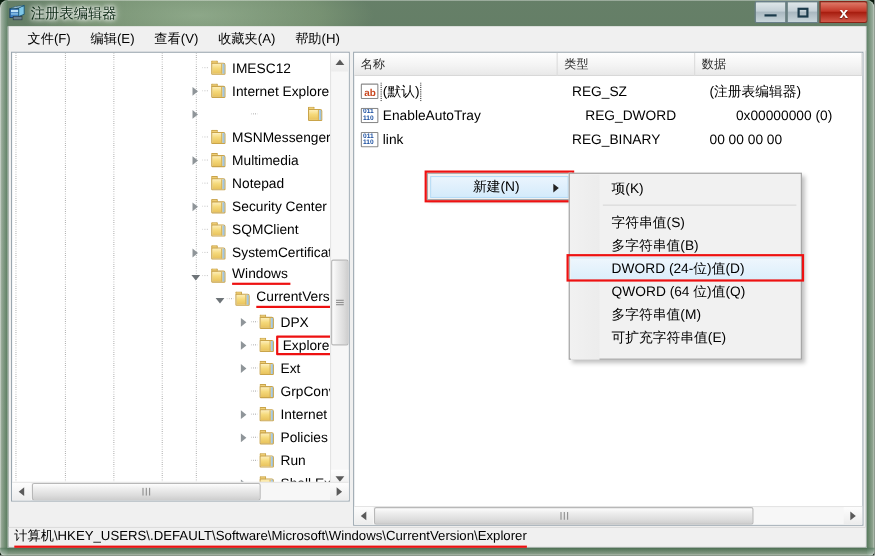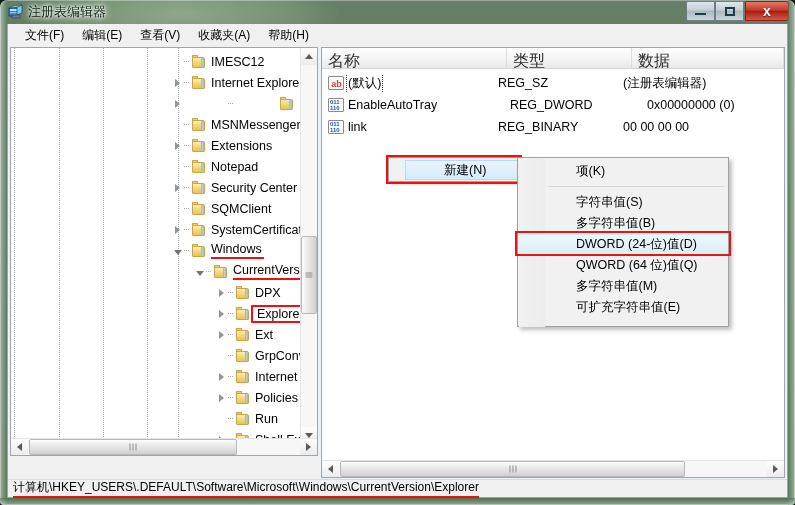--- a/index.html
+++ b/index.html
@@ -156,33 +156,33 @@
   }
 
   
   #list-header {
     position: absolute; left: 0; top: 0; width: 462px; height: 21px;
     background: linear-gradient(to bottom, #ffffff 0%, #f3f3f3 60%, #e9e9e9 100%);
     border-bottom: 1px solid #d4d4d4;
     display: flex;
   }
   .lhcell {
-    font-size: 16px; color: #2b2b2b; padding: 3px 0 0 6px;
+    font-size: 11px; color: #2b2b2b; padding: 3px 0 0 6px;
     border-right: 1px solid #dcdcdc; height: 21px;
     cursor: default; white-space: nowrap;
   }
   .lrow {
     position: absolute; height: 20px; left: 0; width: 462px;
     display: flex; align-items: center; font-size: 12.5px; color: #000;
     cursor: default; white-space: nowrap;
   }
   .lrow.focused .cell-name-inner {
     outline: 1px dotted #333; outline-offset: 1px;
   }
-  .cell-name { width: 176px; display: flex; align-items: center; padding-left: 6px; overflow: hidden;}
+  .cell-name { width: 198px; display: flex; align-items: center; padding-left: 6px; overflow: hidden;}
   .cell-type { width: 125px; overflow: hidden;}
   .cell-data { flex: 1; overflow: hidden;}
   .vicon { flex: 0 0 16px; width: 15px; height: 14px; margin-right: 4px; position: relative;
            background: #ffffff; border: 1px solid #8a8a8a; border-radius: 1px;
            overflow: hidden; }
   .vicon .vtxt { position: absolute; left: 0; top: -1px; width: 15px; text-align: center;
                  font-family: "Liberation Sans", sans-serif; font-weight: bold;
                  font-size: 8px; line-height: 8px; }
   .vicon.ab .vtxt { color: #c8461e; font-size: 9px; line-height: 15px; top:0; }
   .vicon.bin .vtxt1 { position:absolute; left:1px; top:0px; font-size:6px; line-height:7px;
@@ -217,21 +217,21 @@
   #status-text { font-size: 12px; color: #000; white-space: nowrap;
                  border-bottom: 2px solid #ee1111; padding-bottom: 0px; }
 
   
   #ctx-parent {
     position: absolute; left: 388px; top: 157px; width: 132px; height: 25px;
     background: #f1f1f1; border: 1px solid #a0a0a0;
     box-shadow: 2px 2px 3px rgba(0,0,0,0.25);
   }
   #ctx-parent-item {
-    position: absolute; left: 16px; top: 2px; width: 126px; height: 20px;
+    position: absolute; left: 2px; top: 2px; width: 126px; height: 20px;
     background: linear-gradient(to bottom,#eaf4fd,#d4ebfb);
     border: 1px solid #b5dcf7;
     display: flex; align-items: center;
     font-size: 12.5px; color: #000;
   }
   #ctx-parent-label { margin-left: 38px; }
   #ctx-parent-arrow { position:absolute; right:8px; top:6px;
     width:0;height:0;border-top:4px solid transparent;border-bottom:4px solid transparent;border-left:5px solid #222;}
   #ctx-parent-redbox {
     position: absolute; left: 386px; top: 155px; width: 136px; height: 29px;
@@ -242,21 +242,21 @@
     background: #f1f1f1; border: 1px solid #a0a0a0;
     box-shadow: 3px 3px 4px rgba(0,0,0,0.25);
   }
   #ctx-sub-gutter {
     position: absolute; left: 1px; top: 1px; width: 26px; height: 168px;
     background: linear-gradient(to right,#f1f1f1,#ececec);
   }
   .ctx-item {
     position: absolute; left: 1px; width: 209px; height: 21px;
     display: flex; align-items: center; font-size: 12.5px; color: #000;
-    cursor: default; white-space: nowrap; padding-left: 20px;
+    cursor: default; white-space: nowrap;
   }
   .ctx-item span.ctx-label { margin-left: 37px; }
   .ctx-sep {
     position: absolute; left: 30px; width: 176px; height: 1px; background: #d7d7d7;
   }
   .ctx-item.selected {
     background: linear-gradient(to bottom,#eef6fd,#dbeefb);
     border-top: 1px solid #cfe8fa; border-bottom: 1px solid #cfe8fa;
   }
   #ctx-sub-redbox {
@@ -359,21 +359,21 @@
           <div class="tnode" style="left: 160px; top: 87px;">
             <div class="twist">
               <div class="twist-closed"></div>
             </div>
             <div class="elbow"></div>
             <div class="folder">
               <div class="ftab"></div>
               <div class="fbody"></div>
               <div class="fspine"></div>
             </div>
-            <div class="tlabel">Extensions</div>
+            <div class="tlabel">Multimedia</div>
           </div>
           <div class="tnode" style="left: 160px; top: 129px;">
             <div class="twist">
               <div class="twist-closed"></div>
             </div>
             <div class="elbow"></div>
             <div class="folder">
               <div class="ftab"></div>
               <div class="fbody"></div>
               <div class="fspine"></div>

